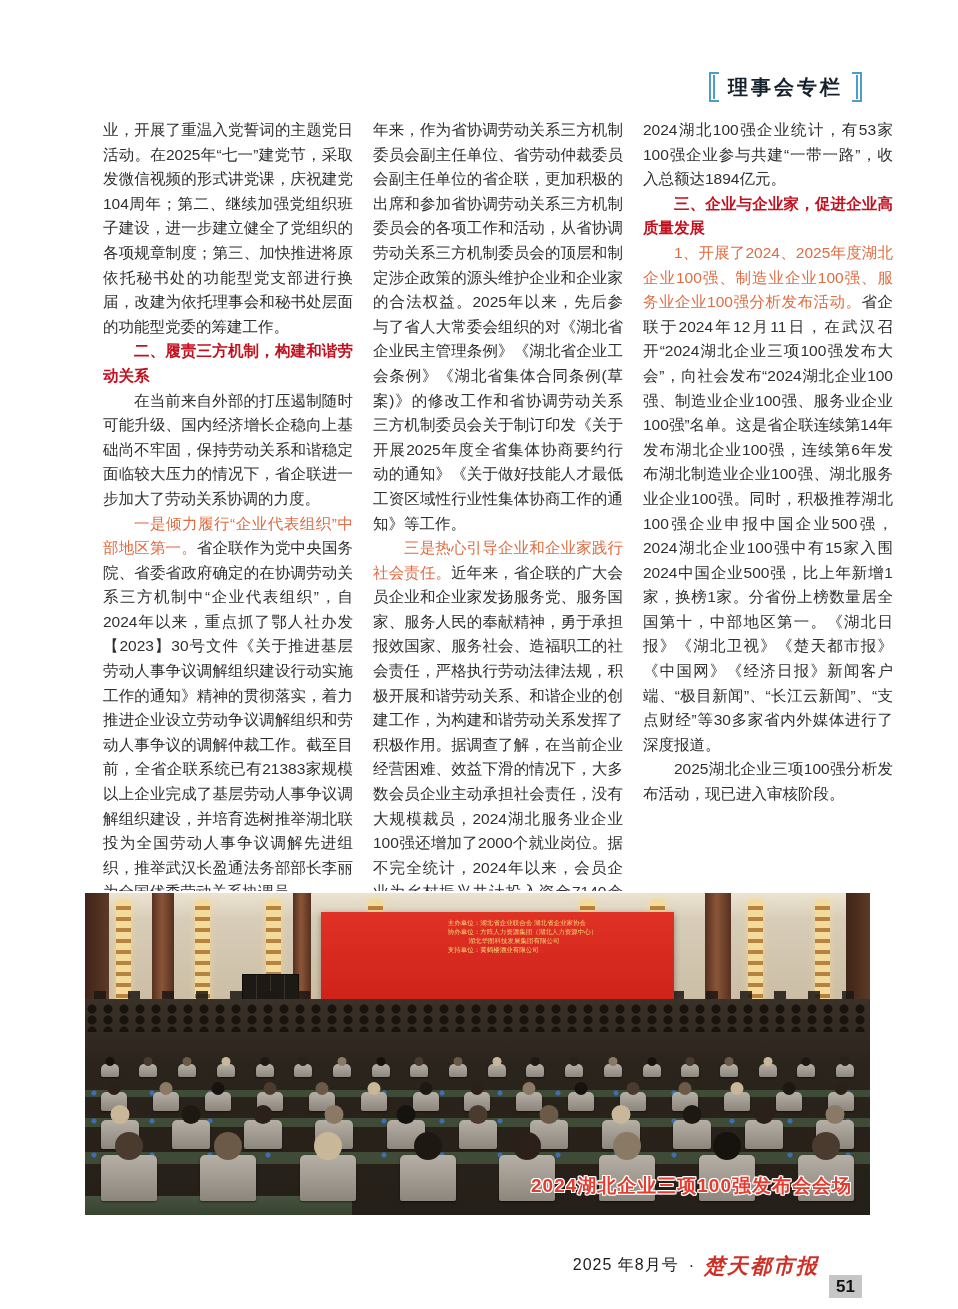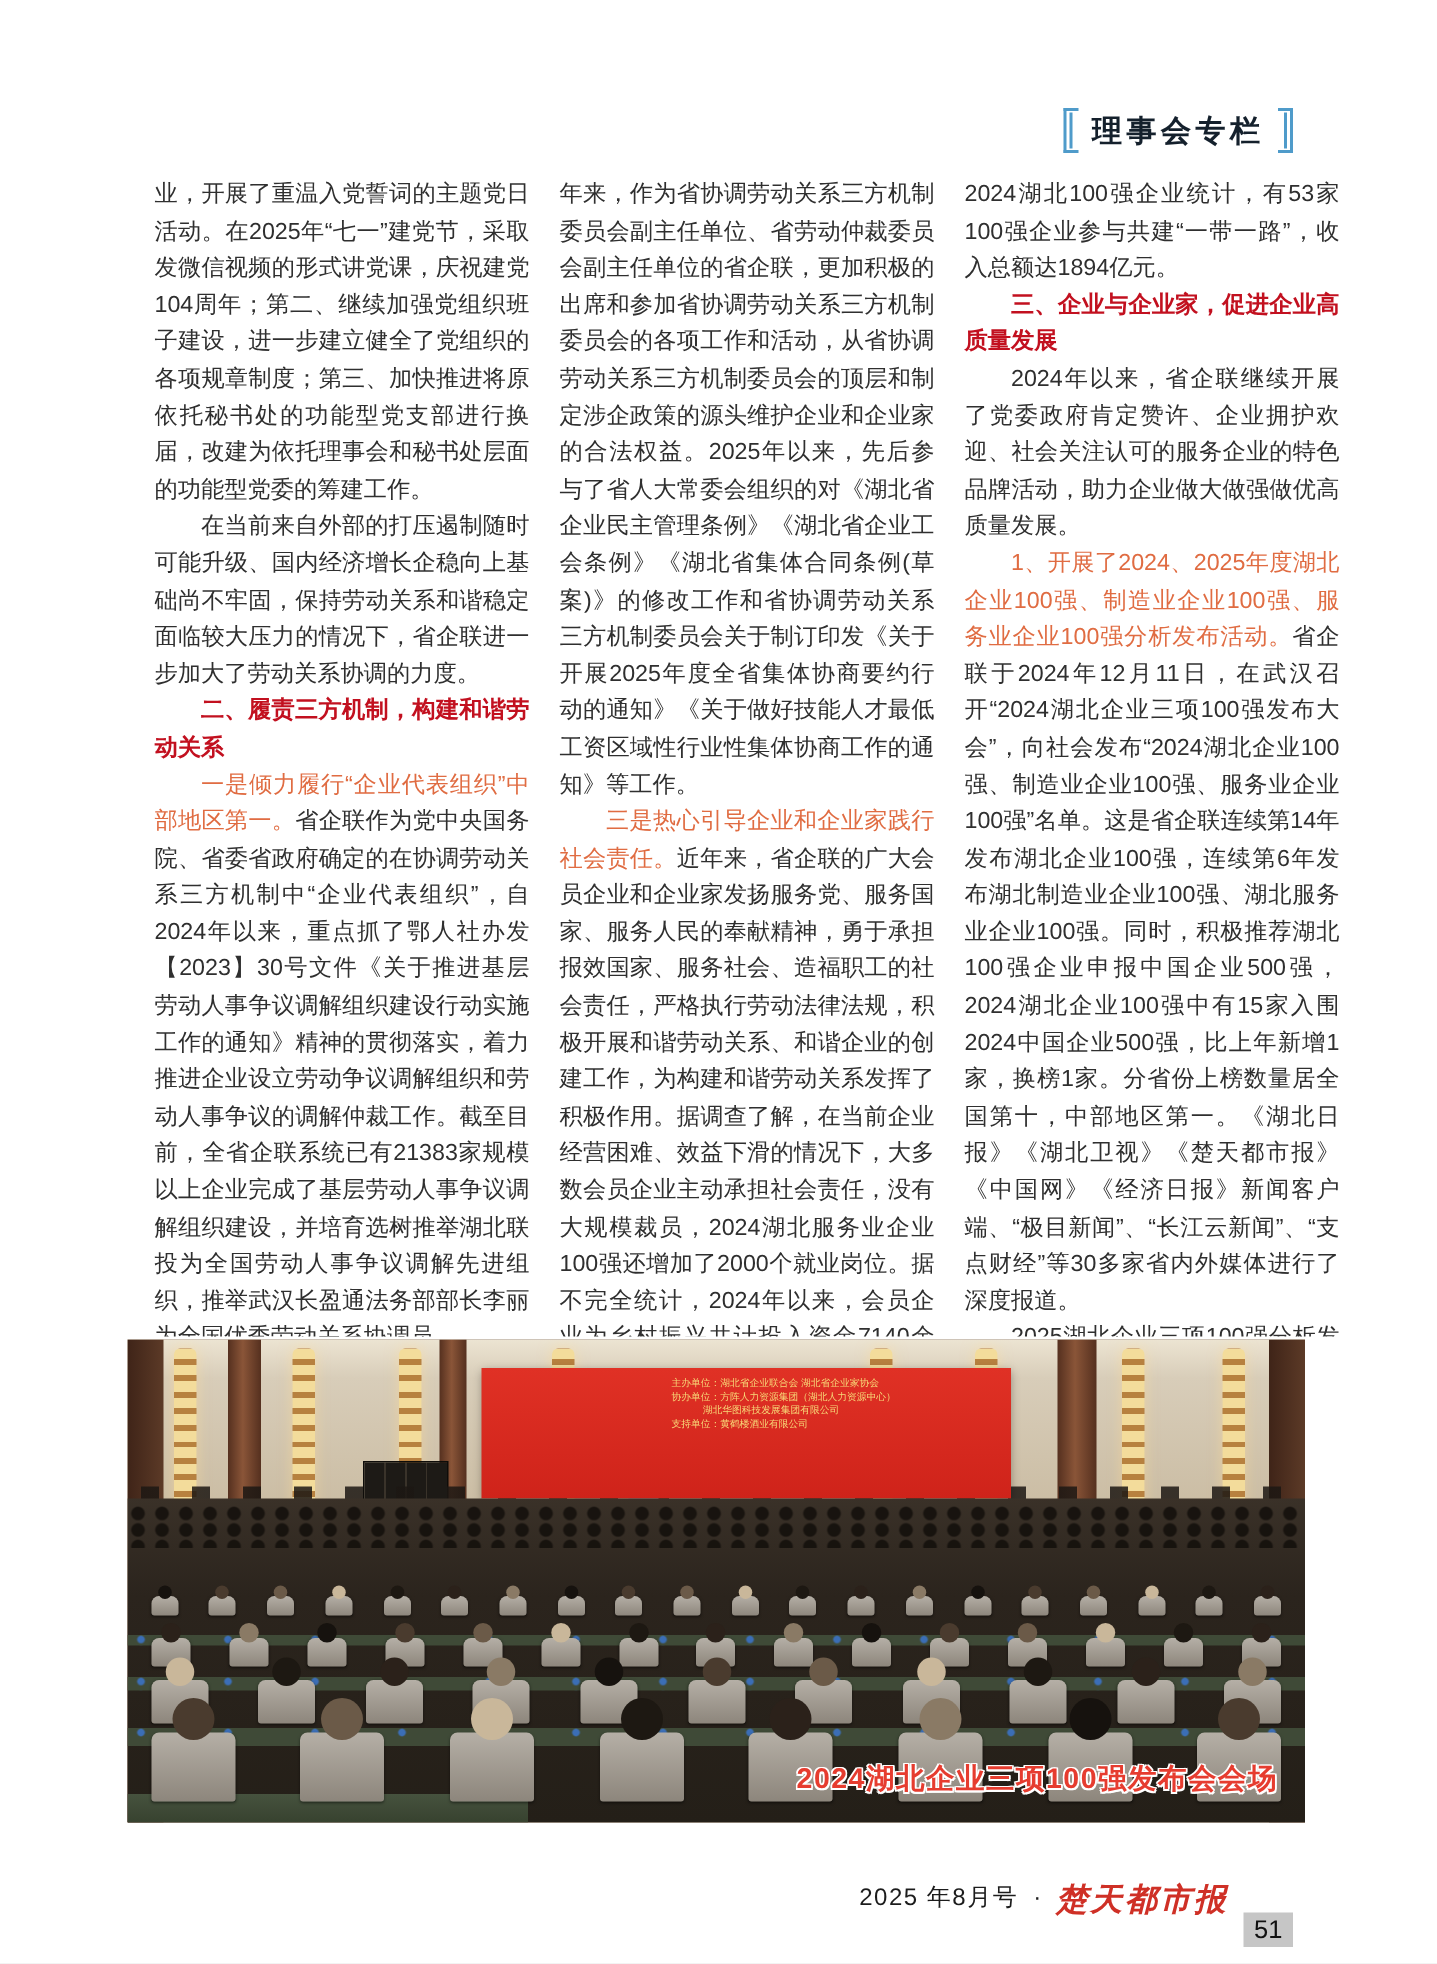--- a/index.html
+++ b/index.html
@@ -65,49 +65,48 @@
 
   .ph-caption{position:absolute;right:18px;bottom:16px;color:#e63c2f;font-weight:bold;font-size:19px;letter-spacing:1px;
      text-shadow:-1px -1px 0 #fff,1px -1px 0 #fff,-1px 1px 0 #fff,1px 1px 0 #fff,0 1px 0 #fff,0 -1px 0 #fff,1px 0 0 #fff,-1px 0 0 #fff;}
 
   
   .footer{position:absolute;top:1233px;right:96px;display:flex;align-items:center;gap:10px;}
   .f-issue{font-size:16px;color:#1c1c1c;letter-spacing:1px;}
   .f-dot{font-size:16px;color:#1c1c1c;}
   .f-mag{font-family:"DejaVu Serif","Liberation Serif",serif;font-style:italic;font-weight:bold;
          font-size:21px;color:#cf3026;letter-spacing:2px;}
-  .f-page{background:#c6c6c6;color:#111;font-weight:normal;font-size:17px;padding:3px 7px;line-height:1;margin-top:42px;}
+  .f-page{background:#c6c6c6;color:#111;font-weight:bold;font-size:17px;padding:3px 7px;line-height:1;margin-top:42px;}
 </style>
 </head>
 <body>
 
 <div class="page">
 
   <div class="hdr">
     <span class="brk l"></span>
     <span class="hdr-title">理事会专栏</span>
     <span class="brk r"></span>
   </div>
 
   <div class="columns">
     <div class="col">
       <p class="para">业，开展了重温入党誓词的主题党日活动。在2025年“七一”建党节，采取发微信视频的形式讲党课，庆祝建党104周年；第二、继续加强党组织班子建设，进一步建立健全了党组织的各项规章制度；第三、加快推进将原依托秘书处的功能型党支部进行换届，改建为依托理事会和秘书处层面的功能型党委的筹建工作。</p>
+      <p class="indent red-head">二、履责三方机制，构建和谐劳动关系</p>
       <p class="indent">在当前来自外部的打压遏制随时可能升级、国内经济增长企稳向上基础尚不牢固，保持劳动关系和谐稳定面临较大压力的情况下，省企联进一步加大了劳动关系协调的力度。</p>
-      <p class="indent red-head">二、履责三方机制，构建和谐劳动关系</p>
       <p class="indent"><span class="em">一是倾力履行“企业代表组织”中部地区第一。</span><span>省企联作为党中央国务院、省委省政府确定的在协调劳动关系三方机制中“企业代表组织”，自2024年以来，重点抓了鄂人社办发【2023】30号文件《关于推进基层劳动人事争议调解组织建设行动实施工作的通知》精神的贯彻落实，着力推进企业设立劳动争议调解组织和劳动人事争议的调解仲裁工作。截至目前，全省企联系统已有21383家规模以上企业完成了基层劳动人事争议调解组织建设，并培育选树推举湖北联投为全国劳动人事争议调解先进组织，推举武汉长盈通法务部部长李丽为全国优秀劳动关系协调员。</span></p>
 
     </div>
     <div class="col">
       <p>年来，作为省协调劳动关系三方机制委员会副主任单位、省劳动仲裁委员会副主任单位的省企联，更加积极的出席和参加省协调劳动关系三方机制委员会的各项工作和活动，从省协调劳动关系三方机制委员会的顶层和制定涉企政策的源头维护企业和企业家的合法权益。2025年以来，先后参与了省人大常委会组织的对《湖北省企业民主管理条例》《湖北省企业工会条例》《湖北省集体合同条例(草案)》的修改工作和省协调劳动关系三方机制委员会关于制订印发《关于开展2025年度全省集体协商要约行动的通知》《关于做好技能人才最低工资区域性行业性集体协商工作的通知》等工作。</p>
       <p class="indent"><span class="em">三是热心引导企业和企业家践行社会责任。</span><span>近年来，省企联的广大会员企业和企业家发扬服务党、服务国家、服务人民的奉献精神，勇于承担报效国家、服务社会、造福职工的社会责任，严格执行劳动法律法规，积极开展和谐劳动关系、和谐企业的创建工作，为构建和谐劳动关系发挥了积极作用。据调查了解，在当前企业经营困难、效益下滑的情况下，大多数会员企业主动承担社会责任，没有大规模裁员，2024湖北服务业企业100强还增加了2000个就业岗位。据不完全统计，2024年以来，会员企业为乡村振兴共计投入资金7140余万元；慈善捐赠共计74662万元；抗洪救灾等重大突发事件捐赠43164万元。据对</span></p>
     </div>
     <div class="col">
       <p>2024湖北100强企业统计，有53家100强企业参与共建“一带一路”，收入总额达1894亿元。</p>
       <p class="indent red-head">三、企业与企业家，促进企业高质量发展</p>
-      <p class="indent">2024年以来，省企联继续开展了党委政府肯定赞许、企业拥护欢迎、社会关注认可的服务企业的特色品牌活动，助力企业做大做强做优高质量发展。</p>
       <p class="indent"><span class="em">1、开展了2024、2025年度湖北企业100强、制造业企业100强、服务业企业100强分析发布活动。</span><span>省企联于2024年12月11日，在武汉召开“2024湖北企业三项100强发布大会”，向社会发布“2024湖北企业100强、制造业企业100强、服务业企业100强”名单。这是省企联连续第14年发布湖北企业100强，连续第6年发布湖北制造业企业100强、湖北服务业企业100强。同时，积极推荐湖北100强企业申报中国企业500强，2024湖北企业100强中有15家入围2024中国企业500强，比上年新增1家，换榜1家。分省份上榜数量居全国第十，中部地区第一。《湖北日报》《湖北卫视》《楚天都市报》《中国网》《经济日报》新闻客户端、“极目新闻”、“长江云新闻”、“支点财经”等30多家省内外媒体进行了深度报道。</span></p>
       <p class="indent">2025湖北企业三项100强分析发布活动，现已进入审核阶段。</p>
 
     </div>
   </div>
 
   <div class="photo">
     <div class="ph-wall">
       <div class="lamp" style="left:4%"></div>
       <div class="pillar" style="left:8.5%;width:22px"></div>

